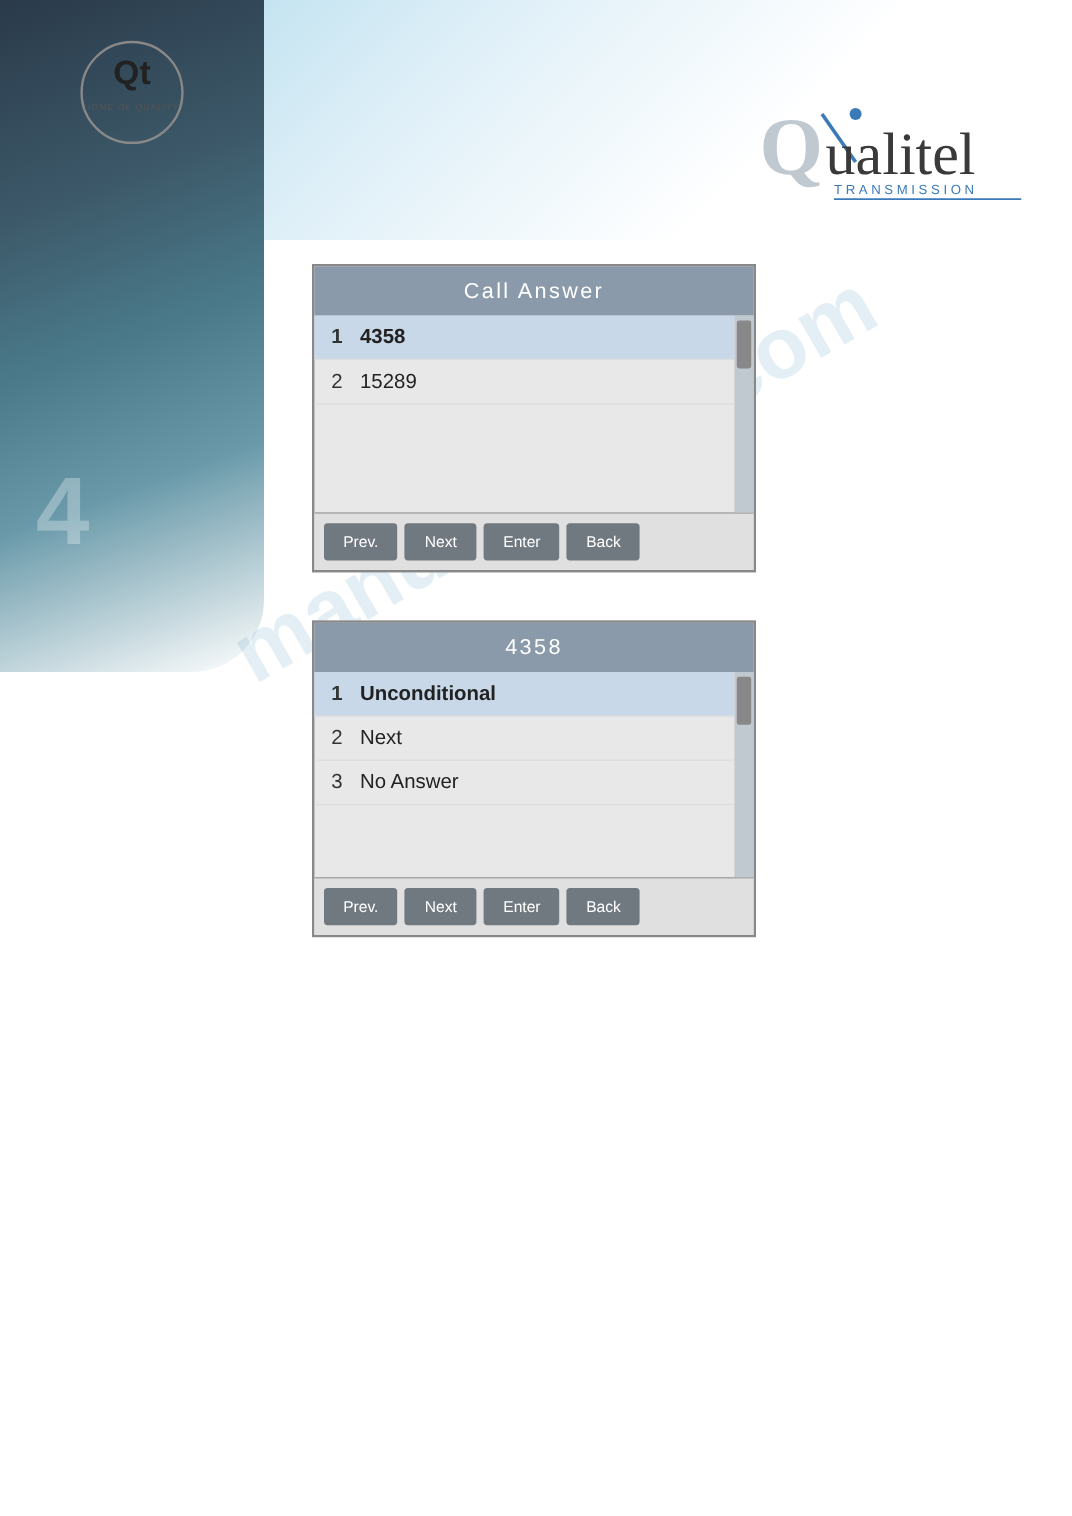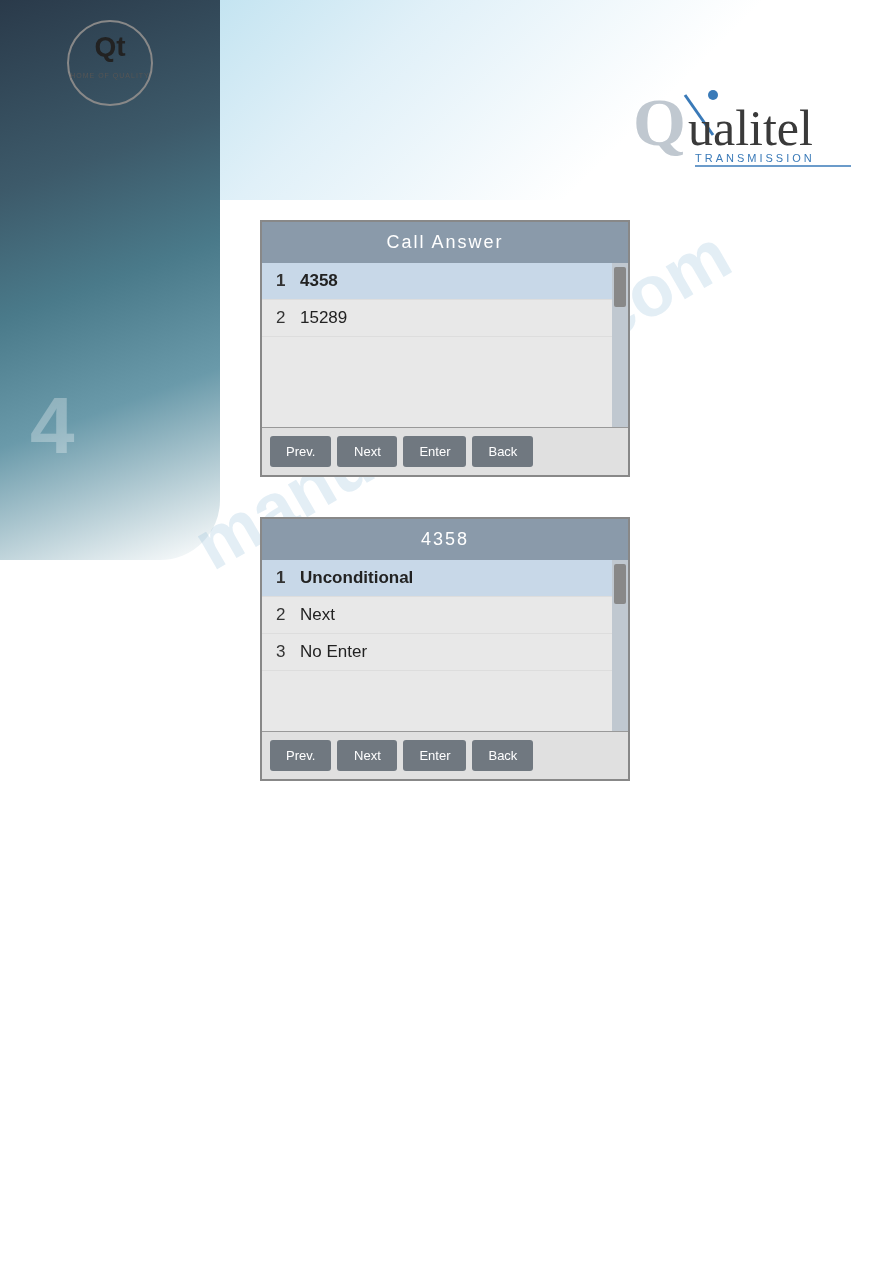--- a/index.html
+++ b/index.html
@@ -38,21 +38,21 @@
       left: 30px;
       color: rgba(255,255,255,0.3);
       font-size: 80px;
       font-weight: bold;
       z-index: 2;
     }
 
     
     .qt-logo {
       position: absolute;
-      top: 18px;
+      top: 32px;
       left: 65px;
       z-index: 10;
       width: 90px;
       height: 90px;
     }
 
     
     .qualitel-logo {
       position: absolute;
       top: 80px;
@@ -236,21 +236,21 @@
         <div class="widget-item selected">
           <span class="item-num">1</span>
           <span>Unconditional</span>
         </div>
         <div class="widget-item">
           <span class="item-num">2</span>
           <span>Next</span>
         </div>
         <div class="widget-item">
           <span class="item-num">3</span>
-          <span>No  Enter</span>
+          <span>No  Answer</span>
         </div>
         <div style="height: 60px;"></div>
       </div>
       <div class="list-scroll">
         <div class="scroll-thumb"></div>
       </div>
     </div>
     <div class="widget-buttons">
       <button class="widget-btn">Prev.</button>
       <button class="widget-btn">Next</button>

